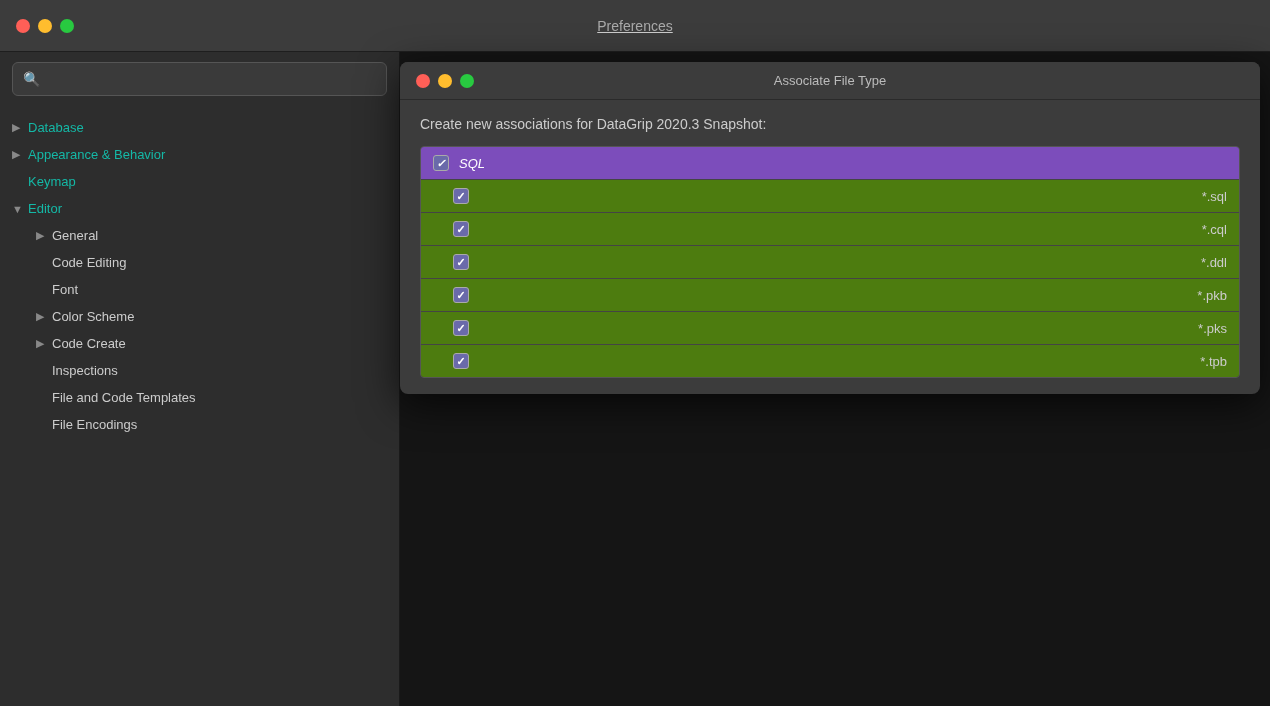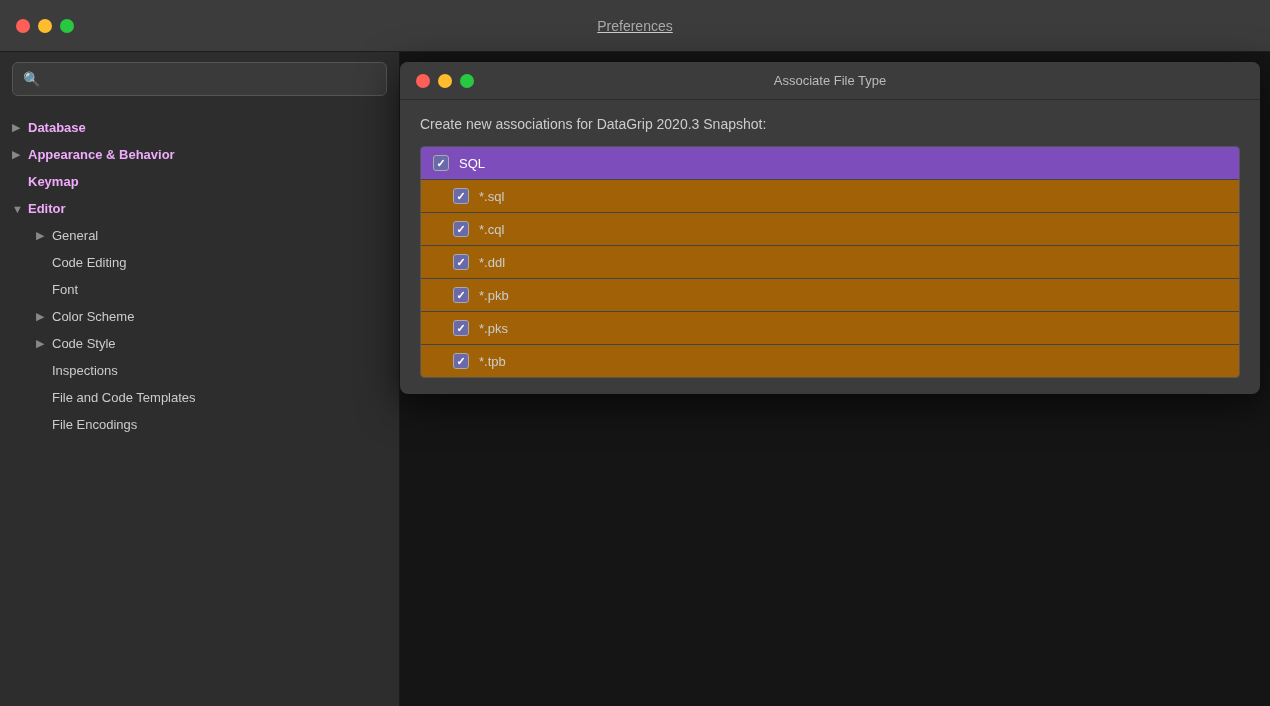--- a/index.html
+++ b/index.html
@@ -98,22 +98,22 @@
       color: #ccc;
     }
 
     .nav-item .arrow {
       width: 16px;
       font-size: 11px;
       color: #888;
       flex-shrink: 0;
     }
     .nav-item .label {
-      font-weight: 700;
-      color: #f0abfc;
+      font-weight: 400;
+      color: #14b8a6;
     }
     .nav-item .label-normal {
       font-weight: 400;
       color: #ccc;
     }
 
     .nav-item-child {
       padding-left: 36px;
     }
 
@@ -233,25 +233,27 @@
       display: flex;
       align-items: center;
       padding: 8px 12px;
       gap: 10px;
       border-bottom: 1px solid #444;
       background: #3a3a3a;
     }
     .ft-row:last-child { border-bottom: none; }
     .ft-row.selected {
       background: #7c4dbb;
+      font-style: italic;
     }
     .ft-row.selected .ft-label { color: #fff; }
     .ft-row.indent {
       padding-left: 32px;
-      background: #a16207;
+      background: #4d7c0f;
+      justify-content: space-between;
     }
 
     .ft-checkbox {
       width: 16px;
       height: 16px;
       border: 1px solid #888;
       border-radius: 3px;
       background: #555;
       display: flex;
       align-items: center;
@@ -345,21 +347,21 @@
         <span class="label-normal">Font</span>
       </div>
 
       <div class="nav-item nav-item-child">
         <span class="arrow">▶</span>
         <span class="label-normal">Color Scheme</span>
       </div>
 
       <div class="nav-item nav-item-child">
         <span class="arrow">▶</span>
-        <span class="label-normal">Code Style</span>
+        <span class="label-normal">Code Create</span>
       </div>
 
       <div class="nav-item nav-item-child">
         <span class="arrow">&nbsp;</span>
         <span class="label-normal">Inspections</span>
       </div>
 
       <div class="nav-item nav-item-child">
         <span class="arrow">&nbsp;</span>
         <span class="label-normal">File and Code Templates</span>

